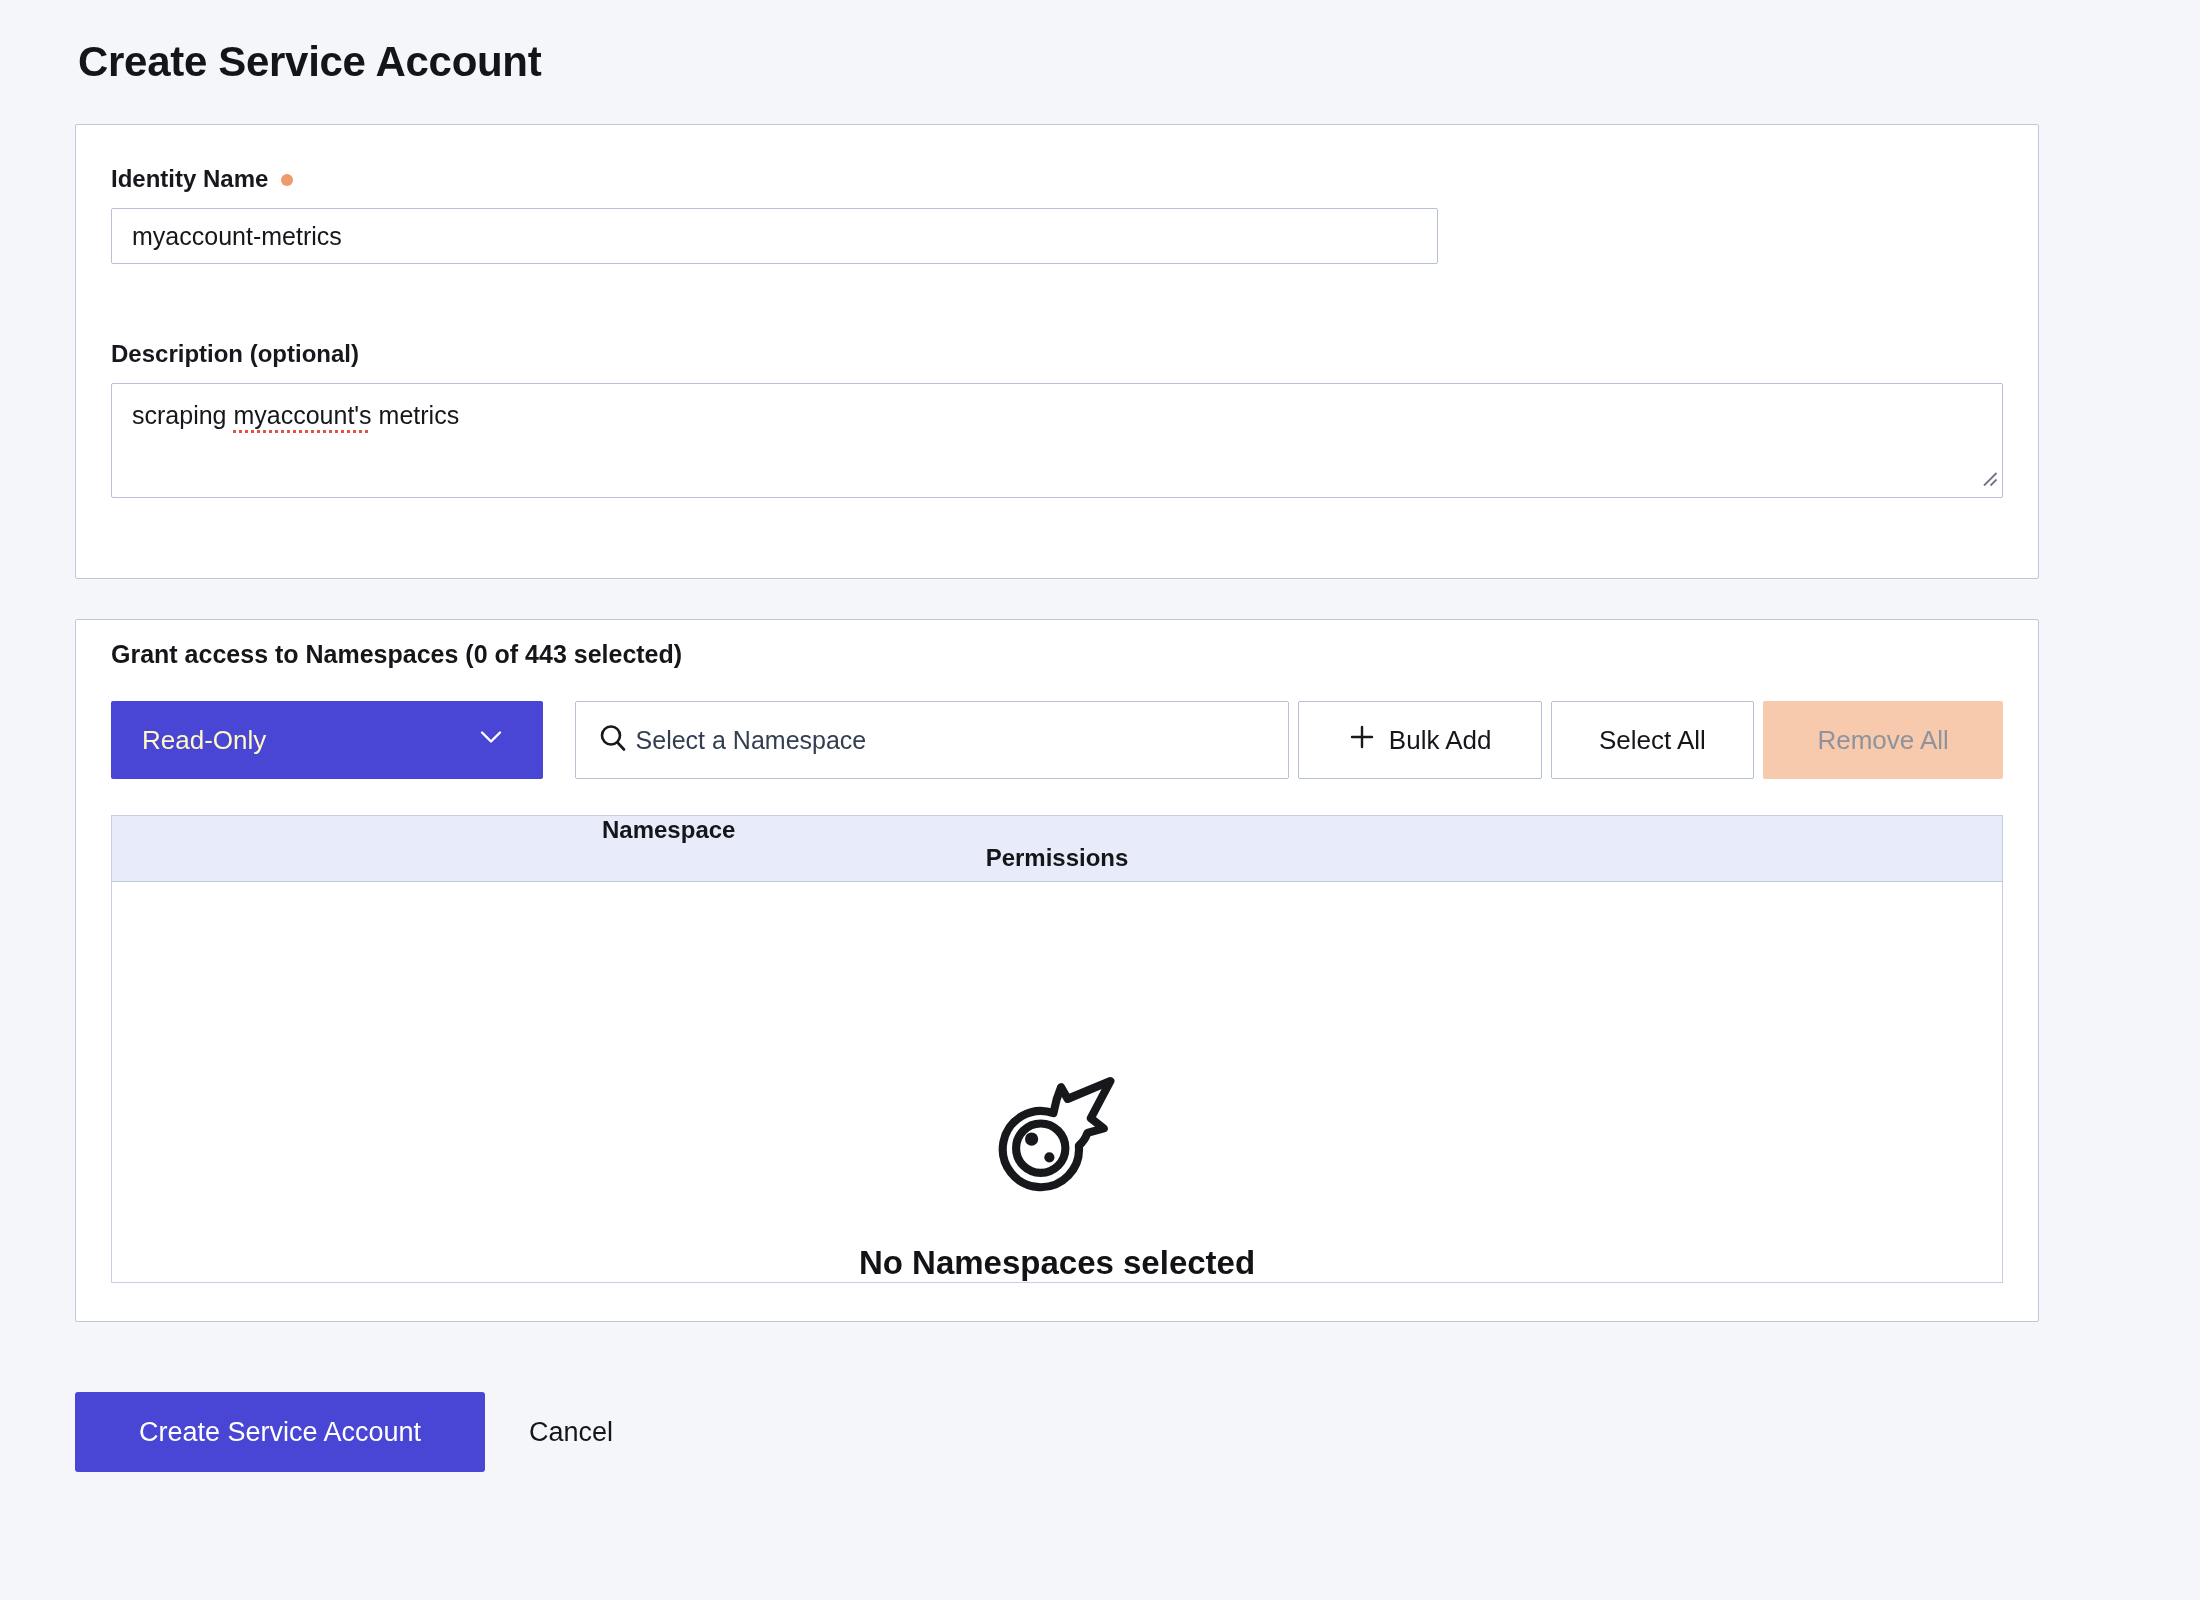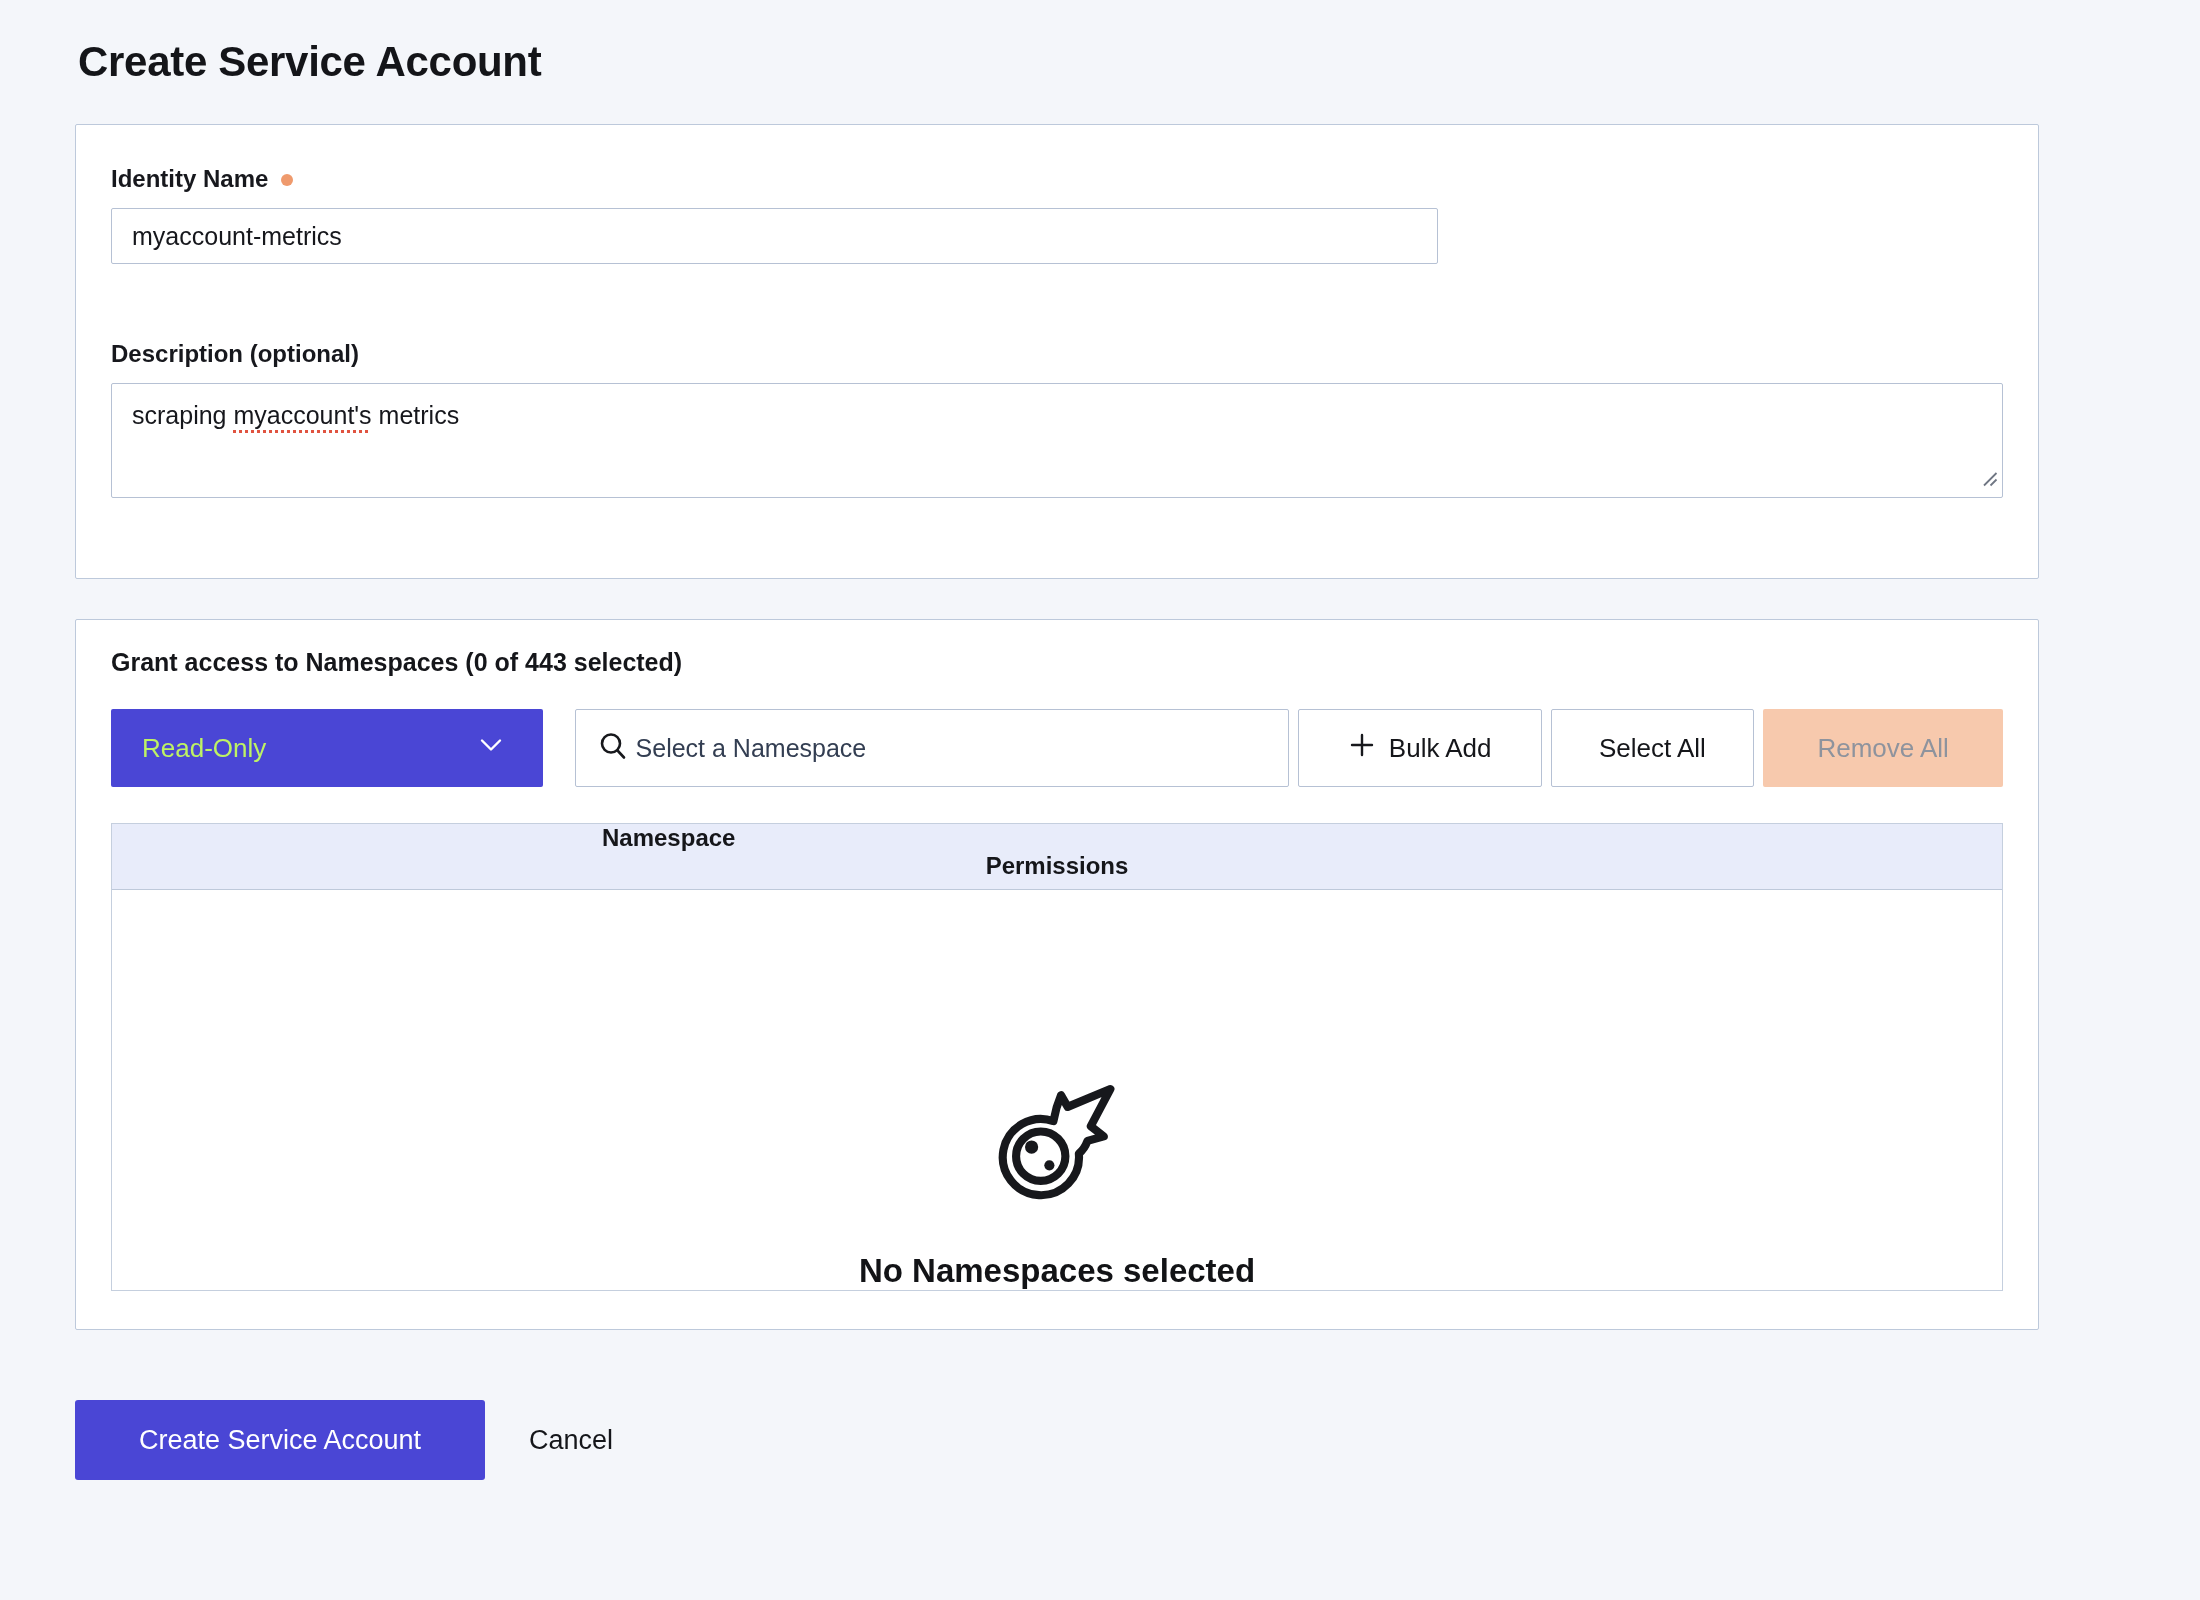--- a/index.html
+++ b/index.html
@@ -88,32 +88,32 @@
   }
   .misspell {
     text-decoration: underline;
     text-decoration-style: dotted;
     text-decoration-color: #e05340;
     text-decoration-thickness: 3px;
     text-underline-offset: 6px;
   }
   .resize-handle { position: absolute; right: 3px; bottom: 3px; }
 
-  .card-namespaces { margin-top: 40px; padding: 28px 35px 38px 35px; }
+  .card-namespaces { margin-top: 40px; padding: 20px 35px 38px 35px; }
   .section-title { font-size: 25px; font-weight: 600; color: #15161a; }
 
   .toolbar { display: flex; margin-top: 32px; height: 78px; }
   .toolbar button { font-family: inherit; }
 
   .role-dropdown {
     width: 432px; height: 78px;
     background: #4a46d5;
     border: none;
     border-radius: 2px;
-    color: #bef264;
+    color: #fef9c3;
     font-size: 26px;
     display: flex;
     align-items: center;
     justify-content: space-between;
     padding: 0 36px 0 31px;
     cursor: pointer;
   }
 
   .search-box {
     width: 715px; height: 78px;

